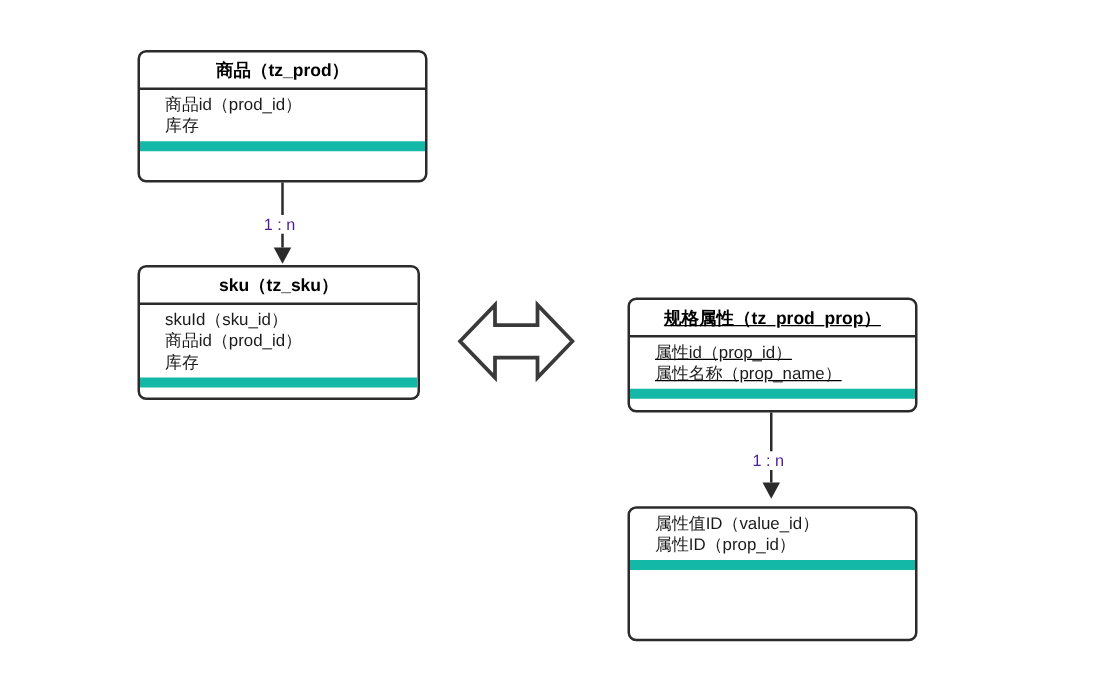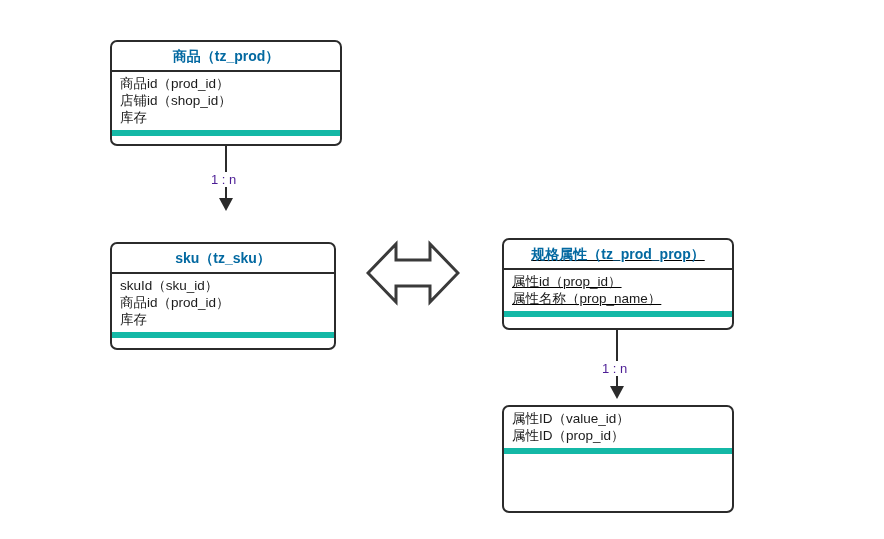--- a/index.html
+++ b/index.html
@@ -25,28 +25,28 @@
     background: #ffffff;
     overflow: hidden;
   }
   .entity-title {
     box-sizing: border-box;
     height: 30px;
     line-height: 28px;
     text-align: center;
     font-size: 14px;
     font-weight: bold;
-    color: #0369a1;
+    color: #000000;
     border-bottom: 2px solid #2b2b2b;
     white-space: nowrap;
   }
   .entity-attrs {
     box-sizing: border-box;
-    padding: 3px 6px 4px 8px;
-    border-bottom: 6px solid #14b8a6;
+    padding: 3px 6px 4px 20px;
+    border-bottom: 8px solid #14b8a6;
   }
   .attr-row {
     font-size: 13.5px;
     line-height: 17px;
     color: #1a1a1a;
     white-space: nowrap;
   }
   .entity-ops {
     box-sizing: border-box;
     height: 24px;
@@ -82,31 +82,30 @@
 </style>
 </head>
 <body>
 
 <div id="canvas">
 
   <div class="entity" style="left:110px; top:40px; width:232px; height:106px;">
     <div class="entity-title">商品（tz_prod）</div>
     <div class="entity-attrs">
       <div class="attr-row">商品id（prod_id）</div>
-      <div class="attr-row">店铺id（shop_id）</div>
       <div class="attr-row">库存</div>
     </div>
     <div class="entity-ops"></div>
   </div>
 
   <div class="conn-line" style="left:225px; top:146px; height:52px;"></div>
   <div class="conn-arrow" style="left:219px; top:198px;"></div>
   <div class="conn-label" style="left:209px; top:172px;">1 : n</div>
 
-  <div class="entity" style="left:110px; top:212px; width:226px; height:108px;margin-top:30px;">
+  <div class="entity" style="left:110px; top:212px; width:226px; height:108px;">
     <div class="entity-title">sku（tz_sku）</div>
     <div class="entity-attrs">
       <div class="attr-row">skuId（sku_id）</div>
       <div class="attr-row">商品id（prod_id）</div>
       <div class="attr-row">库存</div>
     </div>
     <div class="entity-ops"></div>
   </div>
 
   <div class="double-arrow" style="left:366px; top:238px; width:94px; height:70px;">
@@ -123,19 +122,19 @@
     </div>
     <div class="entity-ops"></div>
   </div>
 
   <div class="conn-line" style="left:616px; top:330px; height:56px;"></div>
   <div class="conn-arrow" style="left:610px; top:386px;"></div>
   <div class="conn-label" style="left:600px; top:361px;">1 : n</div>
 
   <div class="entity" style="left:502px; top:405px; width:232px; height:108px;">
     <div class="entity-attrs">
-      <div class="attr-row">属性ID（value_id）</div>
+      <div class="attr-row">属性值ID（value_id）</div>
       <div class="attr-row">属性ID（prop_id）</div>
     </div>
     <div class="entity-ops"></div>
   </div>
 
 </div>
 
 </body></html>

